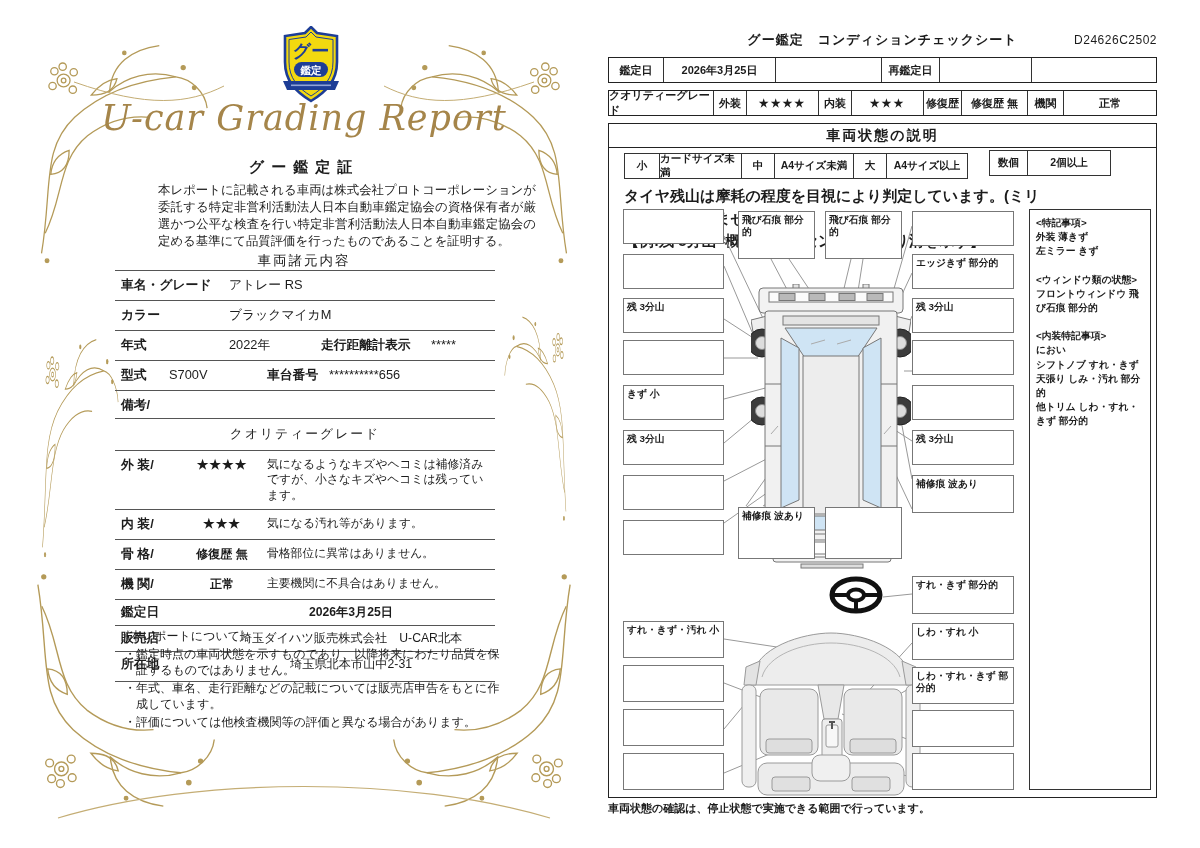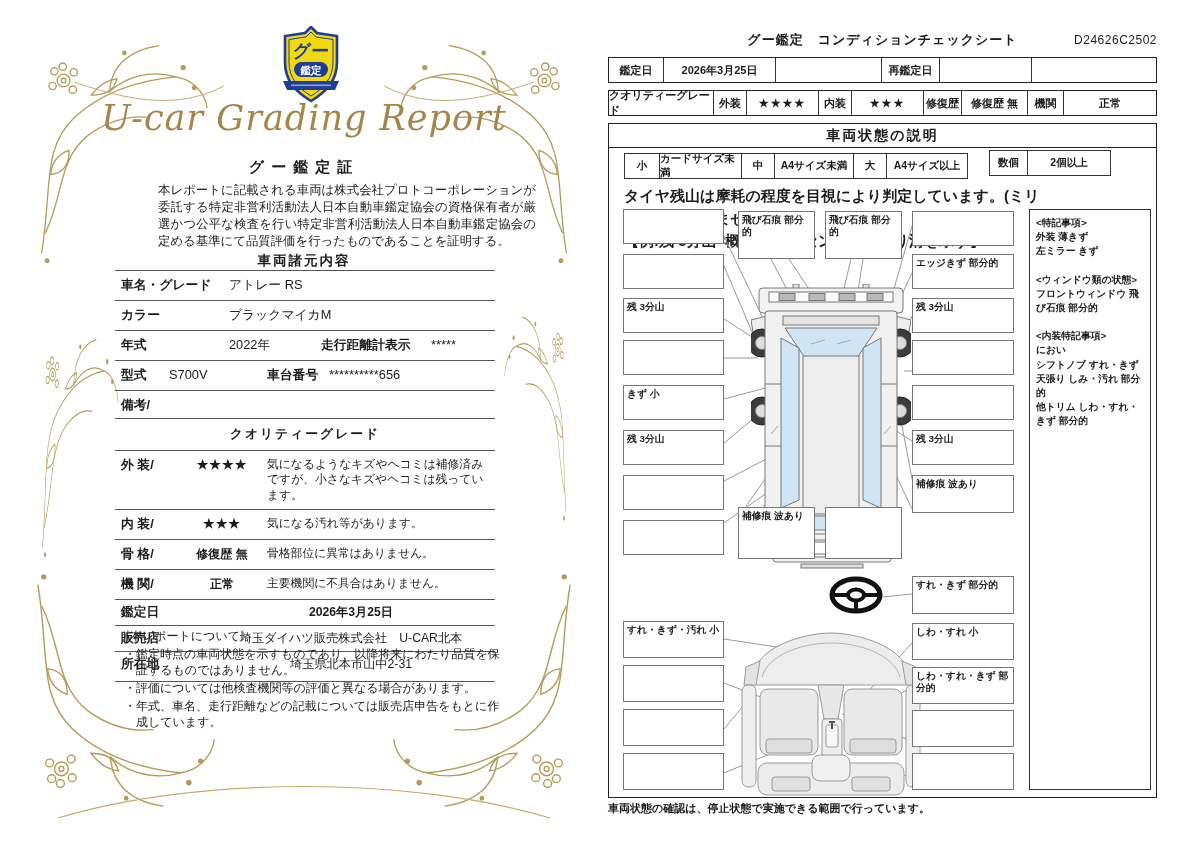--- a/index.html
+++ b/index.html
@@ -5,21 +5,21 @@
   html,body{margin:0;padding:0;background:#fff;}
   .canvas{position:relative;width:1200px;height:848px;background:#fff;overflow:hidden;
           font-family:"Liberation Sans",sans-serif;color:#1c1c1c;}
   .abs{position:absolute;}
   .ctr{text-align:center;}
   
   .lp-title{font-family:"DejaVu Serif",serif;font-style:italic;font-weight:normal;
             font-size:35px;color:#a5854a;letter-spacing:1px;}
   .lp-sub{font-size:15px;font-weight:bold;letter-spacing:7px;}
   .lp-intro{font-size:12.4px;line-height:1.38;text-align:justify;font-weight:500;margin-left:40px;}
-  .lp-h{font-size:13.5px;font-weight:bold;letter-spacing:2px;}
+  .lp-h{font-size:13.5px;font-weight:normal;letter-spacing:2px;}
   .rtbl{width:380px;}
   .rrow{display:flex;align-items:flex-start;border-top:1.5px solid #555;
         padding:6px 4px 6px 6px;font-size:12.8px;}
   .rrow:last-child{border-bottom:1.5px solid #555;}
   .rrow .lab{font-weight:bold;}
   .rrow.head{justify-content:center;border-bottom:0;padding:7px 0;}
   .stars{letter-spacing:1px;font-size:13px;}
   .gdesc{font-size:11.8px;line-height:1.3;flex:1;}
   .meta .lab{width:90px;}
   .meta .val{flex:1;text-align:center;font-size:12.2px;}
@@ -168,22 +168,22 @@
       <div class="rrow meta" style="padding:4px 4px 8px 6px;">
         <span class="lab">所在地</span>
         <span class="val">埼玉県北本市山中2-31</span>
       </div>
     </div>
 
     <div class="abs about" style="left:90px;top:616px;width:390px;">
       <div class="bh">《本レポートについて》</div>
       <ul>
         <li>・鑑定時点の車両状態を示すものであり、以降将来にわたり品質を保証するものではありません。</li>
+        <li>・年式、車名、走行距離などの記載については販売店申告をもとに作成しています。</li>
         <li>・評価については他検査機関等の評価と異なる場合があります。</li>
-        <li>・年式、車名、走行距離などの記載については販売店申告をもとに作成しています。</li>
       </ul>
     </div>
 
   </div>
 
   <div class="abs ctr rp-title" style="left:608px;top:31px;width:549px;">グー鑑定　コンディションチェックシート</div>
   <div class="abs doc-id" style="left:1037px;top:33px;width:120px;text-align:right;">D24626C2502</div>
 
   <div class="abs btbl" style="left:608px;top:57px;width:549px;">
     <div class="bcell" style="width:55px;">鑑定日</div>

